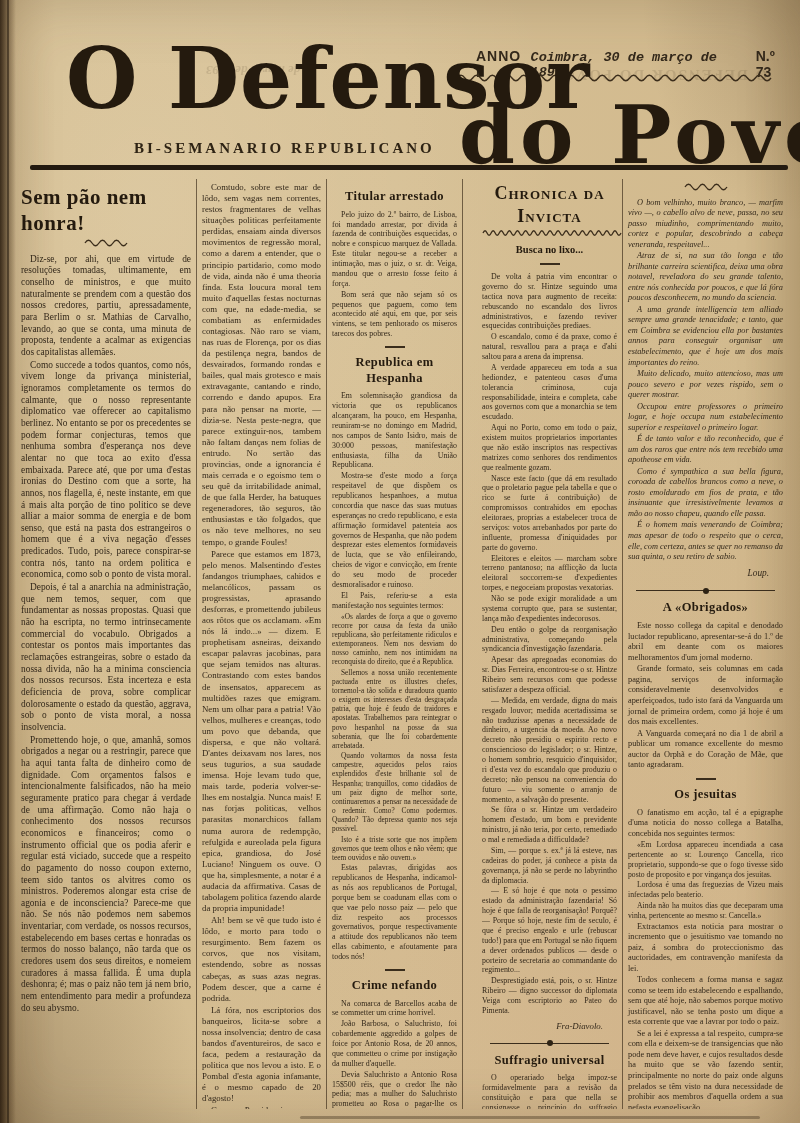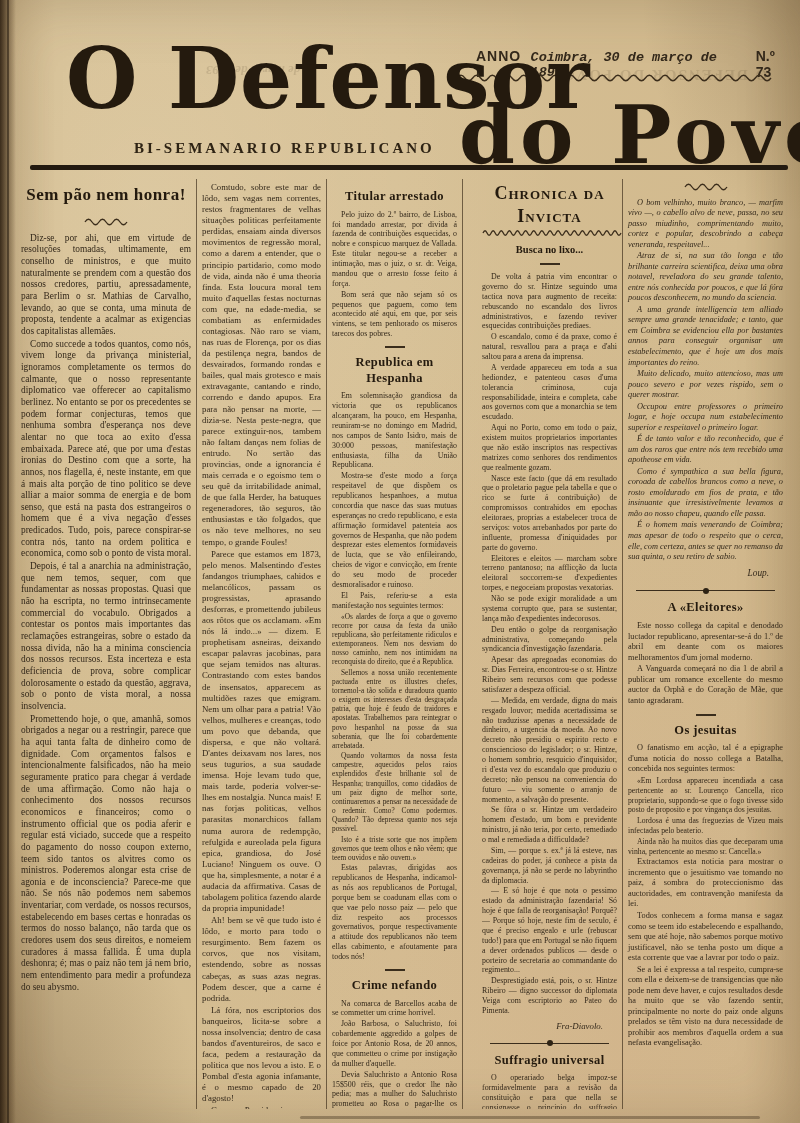--- a/index.html
+++ b/index.html
@@ -41,21 +41,21 @@
   .col{box-sizing:border-box;padding:3px 5px 0 5px;overflow:hidden;}
   .col + .col{border-left:1px solid rgba(55,40,22,.65);}
   .c1{flex:0 0 180px;}.c2{flex:0 0 130px;}.c3{flex:0 0 136px;}.c4{flex:0 0 160px;padding-left:19px;}.c5{flex:1 1 auto;}
   .sz-a{font-size:9.4px;line-height:1.24;}
   .sz-b{font-size:8.8px;line-height:1.26;}
   .sz-c{font-size:7.9px;line-height:1.25;}
   .sz-d{font-size:8.3px;line-height:1.27;}
   .p{margin:0 0 1px;text-indent:9px;text-align:justify;}
   .p.q{font-size:.93em;}
   .p.it{font-style:italic;}
-  .h1x{font-size:17px;font-weight:bold;text-align:center;margin:2px 0 11px;letter-spacing:.5px;color:#241a0e;}
+  .h1x{font-size:21px;font-weight:bold;text-align:left;margin:2px 0 1px;letter-spacing:.5px;color:#241a0e;}
   .h2x{font-size:12.5px;font-weight:bold;text-align:center;margin:7px 0 5px;letter-spacing:.4px;color:#241a0e;}
   .h3x{font-size:10.5px;font-weight:bold;text-align:center;margin:5px 0 1px;color:#241a0e;}
   .hcx{font-size:18px;text-align:center;font-variant:small-caps;letter-spacing:1px;margin:0;color:#241a0e;}
   .hrelx{font-size:23px;font-weight:bold;text-align:center;letter-spacing:2px;margin:0 0 1px;color:#241a0e;
          font-family:"DejaVu Serif",serif;text-shadow:.6px 0 currentColor;}
   .orn{text-align:center;margin:0 0 5px;}
   .wvx{text-align:center;margin:1px 0 4px;}
   .dashx{width:20px;height:2px;background:#3a2d1c;margin:7px auto;}
   .dotx{position:relative;border-top:1px solid #3a2d1c;margin:11px 8px 9px;}
   .dotx::after{content:"";position:absolute;left:50%;top:-3.5px;width:6px;height:6px;margin-left:-3px;border-radius:50%;background:#2e2314;}
@@ -156,22 +156,23 @@
         <p class="p it">O bom velhinho, muito branco, — marfim vivo —, o cabello alvo de neve, passa, no seu passo miudinho, comprimentando muito, cortez e popular, descobrindo a cabeça veneranda, respeitavel...</p>
         <p class="p it">Atraz de si, na sua tão longa e tão brilhante carreira scientifica, deixa uma obra notavel, reveladora do seu grande talento, entre nós conhecida por poucos, e que lá fóra poucos desconhecem, no mundo da sciencia.</p>
         <p class="p it">A uma grande intelligencia tem alliado sempre uma grande tenacidade; e tanto, que em Coimbra se evidenciou ella por bastantes annos para conseguir organisar um estabelecimento, que é hoje um dos mais importantes do reino.</p>
         <p class="p it">Muito delicado, muito attencioso, mas um pouco severo e por vezes rispido, sem o querer mostrar.</p>
         <p class="p it">Occupou entre professores o primeiro logar, e hoje occupa num estabelecimento superior e respeitavel o primeiro logar.</p>
         <p class="p it">É de tanto valor e tão reconhecido, que é um dos raros que entre nós tem recebido uma apotheose em vida.</p>
         <p class="p it">Como é sympathica a sua bella figura, coroada de cabellos brancos como a neve, o rosto emoldurado em fios de prata, e tão insinuante que irresistivelmente levamos a mão ao nosso chapeu, quando elle passa.</p>
         <p class="p it">É o homem mais venerando de Coimbra; mas apesar de todo o respeito que o cerca, elle, com certeza, antes se quer no remanso da sua quinta, o seu retiro de sabio.</p>
         <div class="sigx">Loup.</div>
         <div class="dotx"></div>
-        <h2 class="h2x">A «Eleitores»</h2>
+        <h2 class="h2x">A «Obrigados»</h2>
         <p class="p">Este nosso collega da capital e denodado luctador republicano, apresentar-se-á do 1.º de abril em deante com os maiores melhoramentos d'um jornal moderno.</p>
+        <p class="p">Grande formato, seis columnas em cada pagina, serviços de informação consideravelmente desenvolvidos e aperfeiçoados, tudo isto fará da Vanguarda um jornal de primeira ordem, como já hoje é um dos mais excellentes.</p>
         <p class="p">A Vanguarda começará no dia 1 de abril a publicar um romance excellente do mesmo auctor da Orphã e do Coração de Mãe, que tanto agradaram.</p>
         <div class="dashx"></div>
         <h2 class="h2x">Os jesuitas</h2>
         <p class="p">O fanatismo em acção, tal é a epigraphe d'uma noticia do nosso collega a Batalha, concebida nos seguintes termos:</p>
         <p class="p q">«Em Lordosa appareceu incendiada a casa pertencente ao sr. Lourenço Cancella, rico proprietario, suppondo-se que o fogo tivesse sido posto de proposito e por vingança dos jesuitas.</p>
         <p class="p q">Lordosa é uma das freguezias de Vizeu mais infectadas pelo beaterio.</p>
         <p class="p q">Ainda não ha muitos dias que deceparam uma vinha, pertencente ao mesmo sr. Cancella.»</p>
         <p class="p">Extractamos esta noticia para mostrar o incremento que o jesuitismo vae tomando no paiz, á sombra do proteccionismo das auctoridades, em contravenção manifesta da lei.</p>
         <p class="p">Todos conhecem a forma mansa e sagaz como se teem ido estabelecendo e espalhando, sem que até hoje, não sabemos porque motivo justificavel, não se tenha posto um dique a esta corrente que vae a lavrar por todo o paiz.</p>
         <p class="p">Se a lei é expressa a tal respeito, cumpra-se com ella e deixem-se de transigencias que não pode nem deve haver, e cujos resultados desde ha muito que se vão fazendo sentir, principalmente no norte do paiz onde alguns prelados se têm visto na dura necessidade de prohibir aos membros d'aquella ordem a sua nefasta evangelisação.</p>

